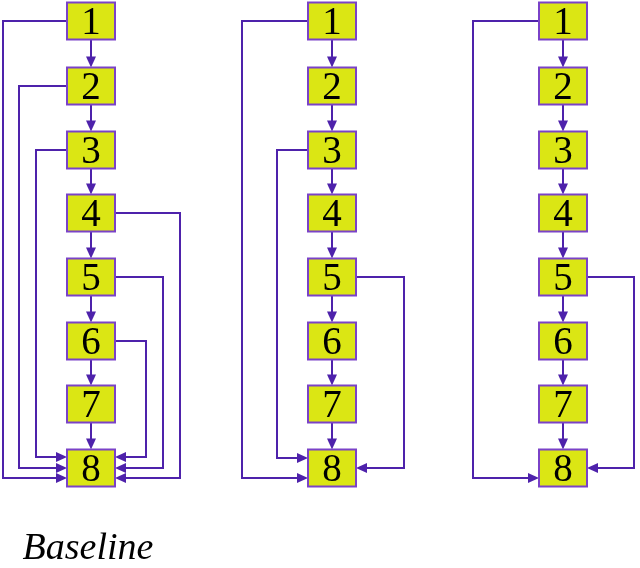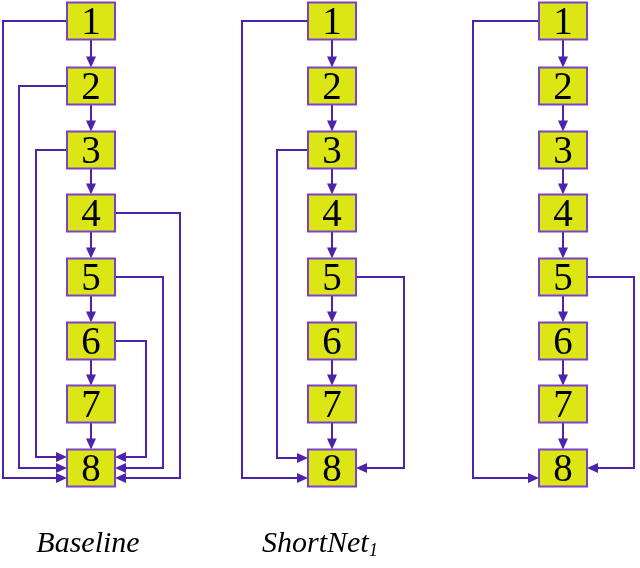--- a/index.html
+++ b/index.html
@@ -21,21 +21,21 @@
     top: 0;
   }
   #diagram-svg text {
     font-family: "Liberation Serif", "DejaVu Serif", serif;
   }
   .col-label {
     position: absolute;
     top: 527px;
     transform: translateX(-50%);
     font-style: italic;
-    font-size: 30px;
+    font-size: 38px;
     line-height: 1;
     color: #000000;
     white-space: nowrap;
   }
   .col-label sub {
     font-size: 0.62em;
     font-style: italic;
     line-height: 0;
     vertical-align: -0.22em;
   }
@@ -155,16 +155,13 @@
       <polygon points="563,449.5 558,438.5 568,438.5" fill="#4e22ab"></polygon>
       <rect x="539" y="385.5" width="48" height="37" fill="#dbe614" stroke="#7a42c8" stroke-width="2"></rect>
       <text x="563" y="417" text-anchor="middle" font-size="39" fill="#000000">7</text>
       <rect x="539" y="449.5" width="48" height="37" fill="#dbe614" stroke="#7a42c8" stroke-width="2"></rect>
       <text x="563" y="481" text-anchor="middle" font-size="39" fill="#000000">8</text>
     </svg>
 
   <div class="col-label" style="left:88px">
     <span>Baseline</span><sub></sub>
   </div>
-  <div class="col-label" style="left:320px">
-    <span>ShortNet</span><sub>1</sub>
-  </div>
 </div>
 
 </body></html>

